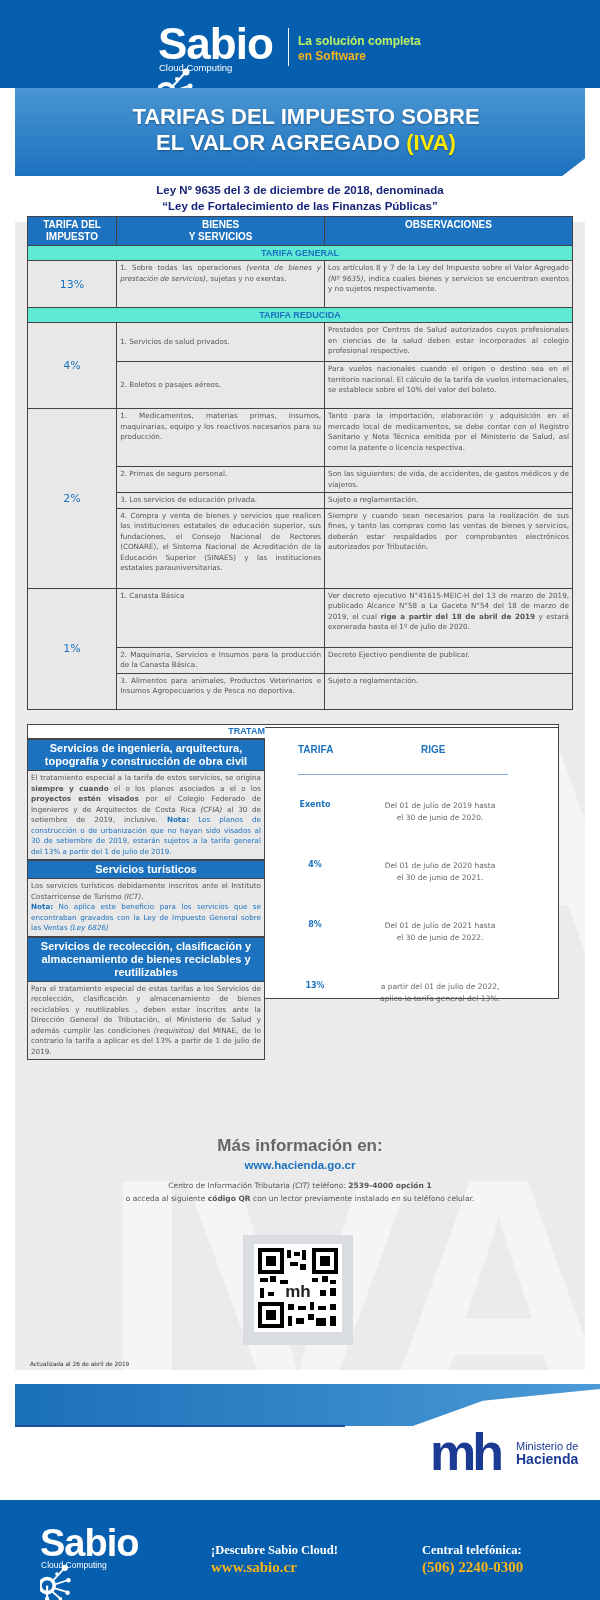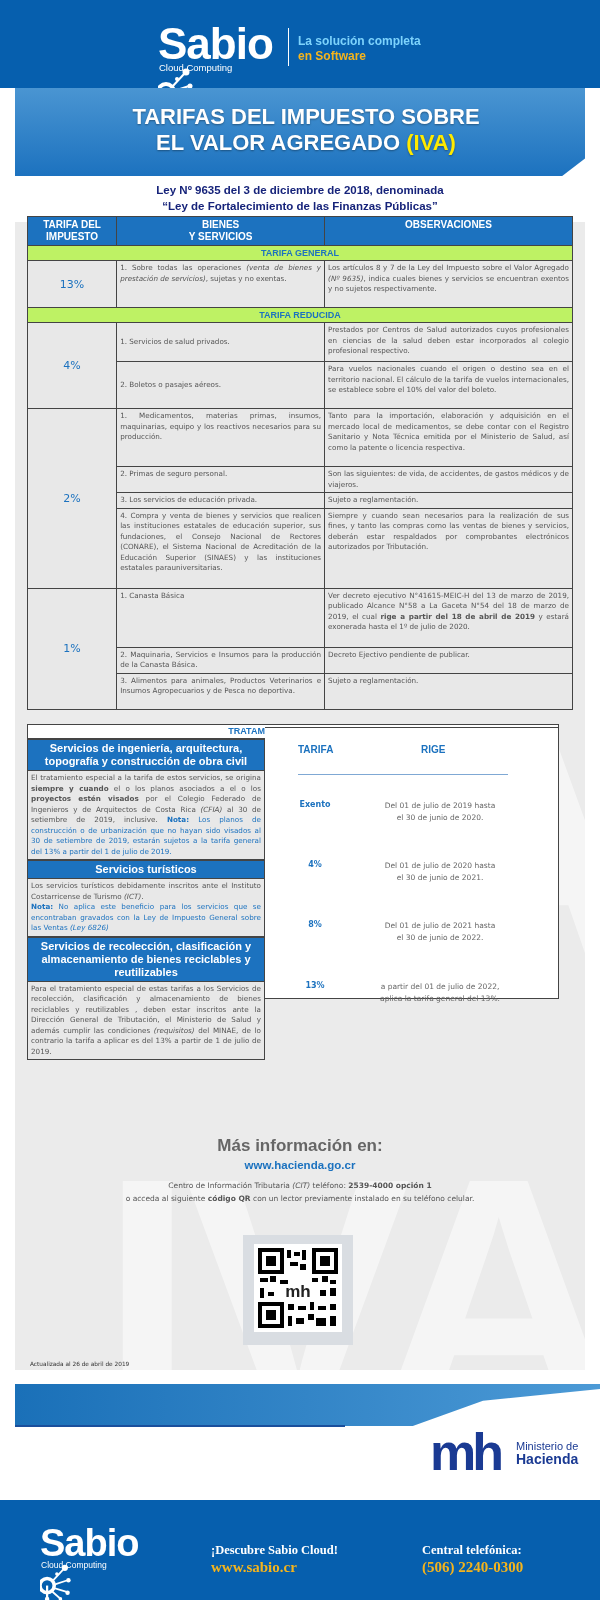--- a/index.html
+++ b/index.html
@@ -8,38 +8,38 @@
   
   .top-bar { position: absolute; left: 0; top: 0; width: 600px; height: 88px; background: #065fae; }
   .logo { position: absolute; display: flex; align-items: flex-start; flex-direction: column; }
   .logo-word { font-family: "Liberation Sans", sans-serif; font-weight: bold; color: #fff; letter-spacing: -1px; }
   .logo-sub { position: absolute; font-family: "Liberation Sans", sans-serif; color: #fff; }
   .top-logo { left: 158px; top: 22px; }
   .top-logo .logo-word { font-size: 44px; line-height: 44px; }
   .top-logo .logo-sub { left: 1px; top: 40px; font-size: 9.5px; }
   .top-divider { position: absolute; left: 288px; top: 28px; width: 1px; height: 38px; background: #ffffff; }
   .tagline { position: absolute; left: 298px; top: 34px; font-family: "Liberation Sans", sans-serif; font-weight: bold; font-size: 12px; line-height: 15px; }
-  .tagline .l1 { color: #7dd3fc; }
+  .tagline .l1 { color: #bef264; }
   .tagline .l2 { color: #f5b41c; }
 
   .title-banner { position: absolute; left: 15px; top: 88px; width: 570px; height: 88px; background: linear-gradient(#4a95d2, #1c72bf); clip-path: polygon(0 0, 100% 0, 100% 80%, 96% 100%, 0 100%); }
   .title-banner .t { position: absolute; left: 0; right: 0; top: 16px; text-align: center; font-family: "Liberation Sans", sans-serif; font-weight: bold; font-size: 22px; line-height: 26px; color: #ffffff; text-shadow: 0 1px 2px rgba(0,0,0,0.35); padding-left: 12px; }
   .title-banner .hl { color: #ffea00; }
 
   .law { position: absolute; left: 0; width: 600px; top: 182px; text-align: center; color: #16237a; font-family: "Liberation Sans", sans-serif; font-weight: bold; font-size: 11.5px; line-height: 16px; }
 
   
   .panel { position: absolute; left: 15px; top: 222px; width: 570px; height: 1148px; background: #ebebeb; }
   .watermark { position: absolute; left: 110px; top: 430px; font-family: "Liberation Sans", sans-serif; font-size: 340px; font-weight: bold; color: rgba(255,255,255,0.5); letter-spacing: -10px; pointer-events: none; }
   .watermark2 { position: absolute; left: 85px; top: 880px; font-family: "Liberation Sans", sans-serif; font-size: 340px; font-weight: bold; color: rgba(255,255,255,0.5); letter-spacing: -10px; pointer-events: none; }
 
   table.iva { position: absolute; left: 27px; top: 216px; width: 546px; border-collapse: collapse; font-family: "DejaVu Sans", sans-serif; font-size: 7.2px; color: #555; }
   table.iva td, table.iva th { border: 1px solid #444; }
   table.iva th { background: #1c72bf; color: #fff; font-family: "Liberation Sans", sans-serif; font-weight: bold; font-size: 10px; line-height: 12px; padding: 2px 4px; vertical-align: top; }
-  table.iva td.sec { background: #bef264; text-align: center; color: #1c72bf; font-weight: bold; font-family: "Liberation Sans", sans-serif; font-size: 9px; height: 15px; padding: 1px; }
+  table.iva td.sec { background: #5eead4; text-align: center; color: #1c72bf; font-weight: bold; font-family: "Liberation Sans", sans-serif; font-size: 9px; height: 15px; padding: 1px; }
   table.iva td.rate { background: #e8e8e8; text-align: center; color: #1c72bf; font-size: 11px; vertical-align: middle; }
   table.iva td.c { background: #e8e8e8; padding: 2px 3px; line-height: 10.5px; vertical-align: top; text-align: justify; }
   table.iva td.vc { vertical-align: middle; }
   .b { font-weight: bold; }
   .i { font-style: italic; }
 
   
   .spec-head { position: absolute; left: 27px; top: 724px; width: 532px; height: 15px; background: #fff; border: 1px solid #444; text-align: center; color: #1c72bf; font-family: "Liberation Sans", sans-serif; font-weight: bold; font-size: 9px; line-height: 13px; }
   .spec-left { position: absolute; left: 27px; top: 739px; width: 238px; }
   .sblk-h { background: #1c72bf; color: #fff; font-family: "Liberation Sans", sans-serif; font-weight: bold; font-size: 11px; line-height: 13px; text-align: center; padding: 2px 3px; border: 1px solid #444; }

